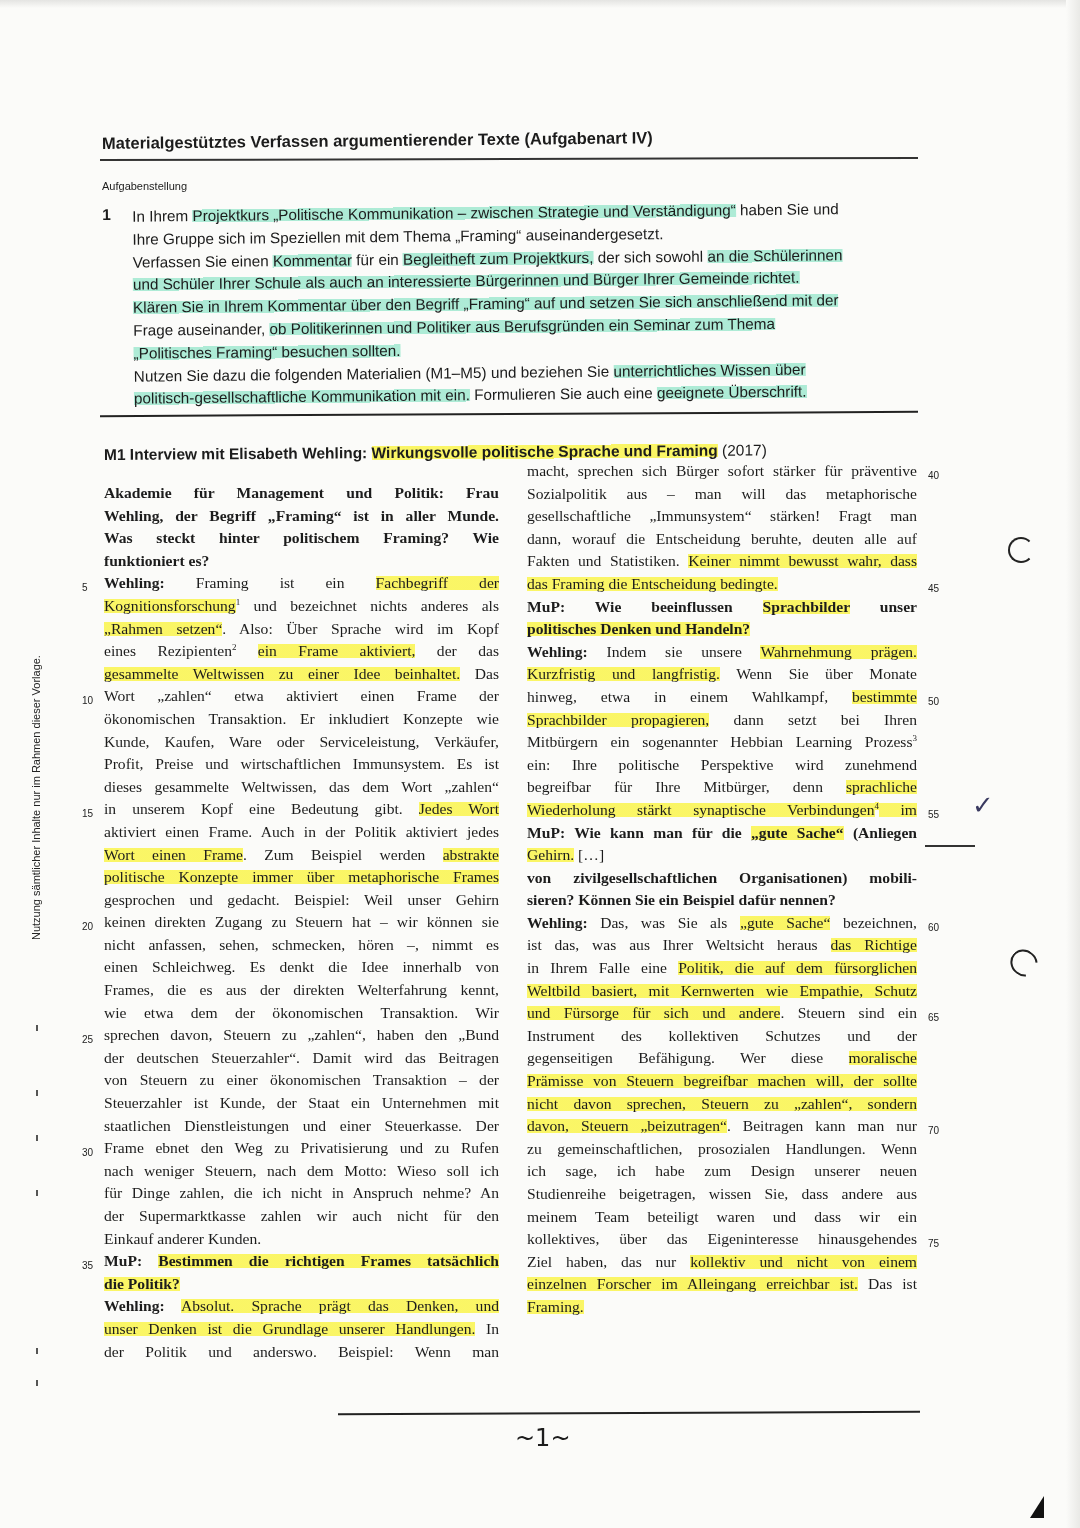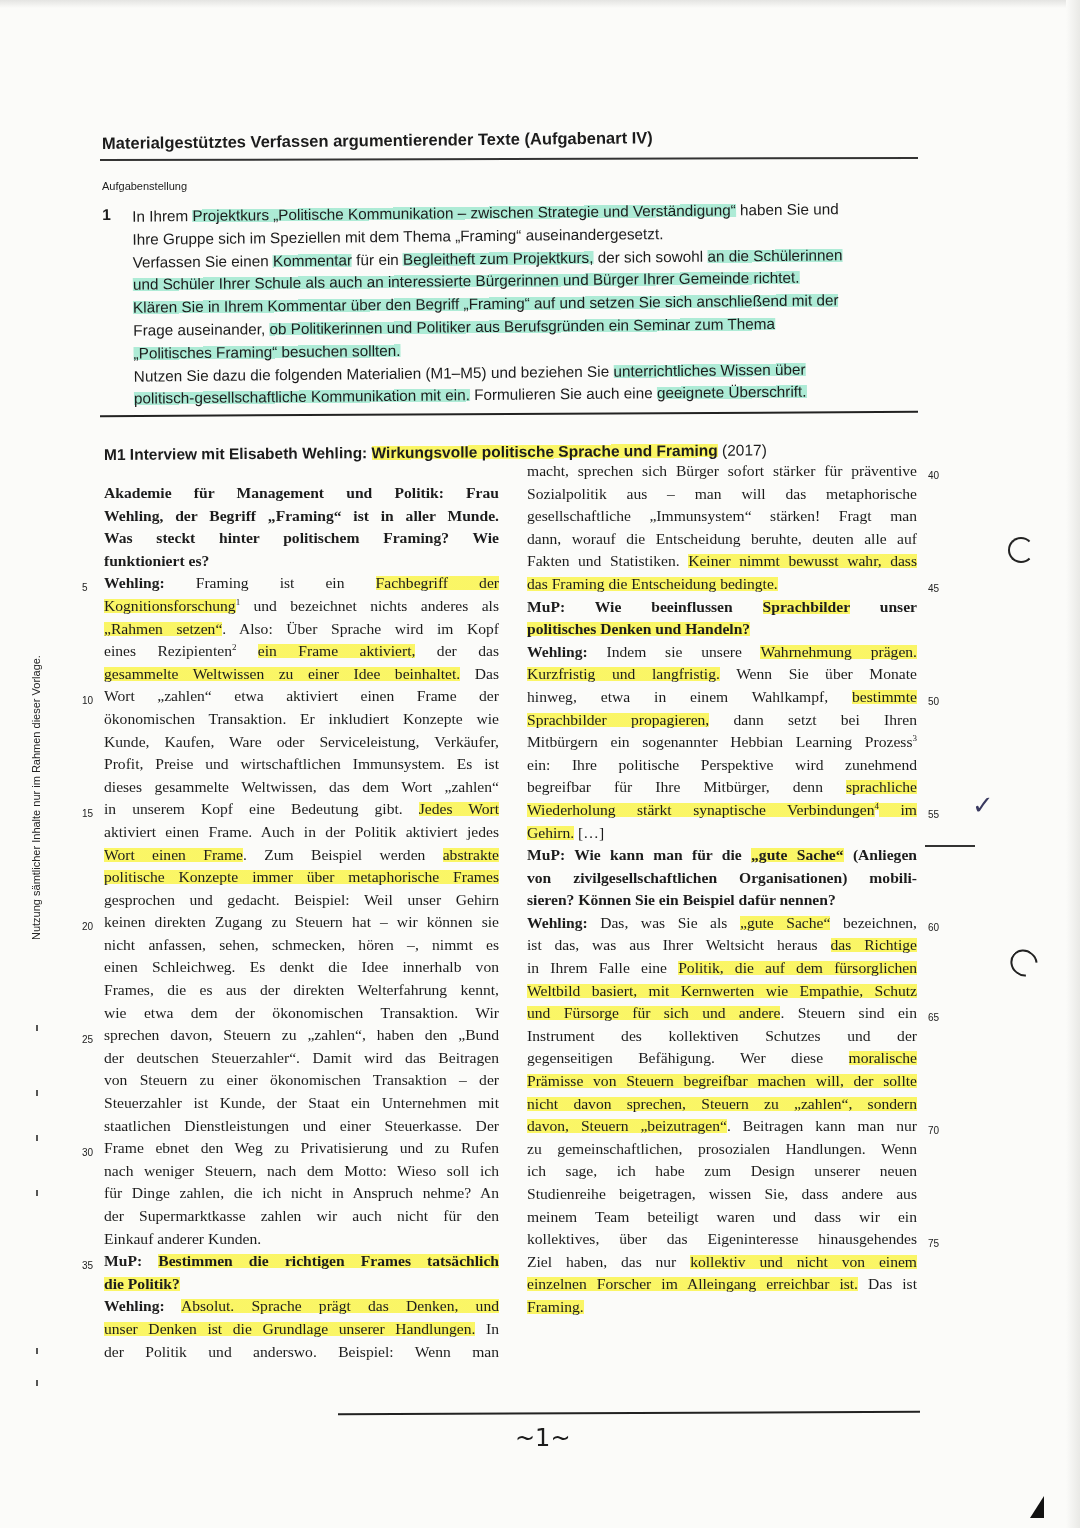--- a/index.html
+++ b/index.html
@@ -142,22 +142,22 @@
     <div class="ln"><span class="b">MuP: Wie beeinflussen </span><span class="b hl-y">Sprachbilder</span><span class="b"> unser</span></div>
     <div class="ln last"><span class="b hl-y">politisches Denken und Handeln?</span></div>
     <div class="ln"><span class="b">Wehling:</span><span> Indem sie unsere </span><span class="hl-y">Wahrnehmung prägen.</span></div>
     <div class="ln"><span class="hl-y">Kurzfristig und langfristig.</span><span> Wenn Sie über Monate</span></div>
     <div class="ln"><span>hinweg, etwa in einem Wahlkampf, </span><span class="hl-y">bestimmte</span><span class="lnum lnum-r">50</span></div>
     <div class="ln"><span class="hl-y">Sprachbilder propagieren,</span><span> dann setzt bei Ihren</span></div>
     <div class="ln"><span>Mitbürgern ein sogenannter Hebbian Learning Prozess</span><sup>3</sup></div>
     <div class="ln"><span>ein: Ihre politische Perspektive wird zunehmend</span></div>
     <div class="ln"><span>begreifbar für Ihre Mitbürger, denn </span><span class="hl-y">sprachliche</span></div>
     <div class="ln"><span class="hl-y">Wiederholung stärkt synaptische Verbindungen</span><sup class="hl-y">4</sup><span class="hl-y"> im</span><span class="lnum lnum-r">55</span></div>
+    <div class="ln"><span class="b">MuP: Wie kann man für die </span><span class="b hl-y">„gute Sache“</span><span class="b"> (Anliegen</span></div>
     <div class="ln last"><span class="hl-y">Gehirn.</span><span> […]</span></div>
-    <div class="ln"><span class="b">MuP: Wie kann man für die </span><span class="b hl-y">„gute Sache“</span><span class="b"> (Anliegen</span></div>
     <div class="ln"><span class="b">von zivilgesellschaftlichen Organisationen) mobili-</span></div>
     <div class="ln last"><span class="b">sieren? Können Sie ein Beispiel dafür nennen?</span></div>
     <div class="ln"><span class="b">Wehling:</span><span> Das, was Sie als </span><span class="hl-y">„gute Sache“</span><span> bezeichnen,</span><span class="lnum lnum-r">60</span></div>
     <div class="ln"><span>ist das, was aus Ihrer Weltsicht heraus </span><span class="hl-y">das Richtige</span></div>
     <div class="ln"><span>in Ihrem Falle eine </span><span class="hl-y">Politik, die auf dem fürsorglichen</span></div>
     <div class="ln"><span class="hl-y">Weltbild basiert, mit Kernwerten wie Empathie, Schutz</span></div>
     <div class="ln"><span class="hl-y">und Fürsorge für sich und andere</span><span>. Steuern sind ein</span><span class="lnum lnum-r">65</span></div>
     <div class="ln"><span>Instrument des kollektiven Schutzes und der</span></div>
     <div class="ln"><span>gegenseitigen Befähigung. Wer diese </span><span class="hl-y">moralische</span></div>
     <div class="ln"><span class="hl-y">Prämisse von Steuern begreifbar machen will, der sollte</span></div>

